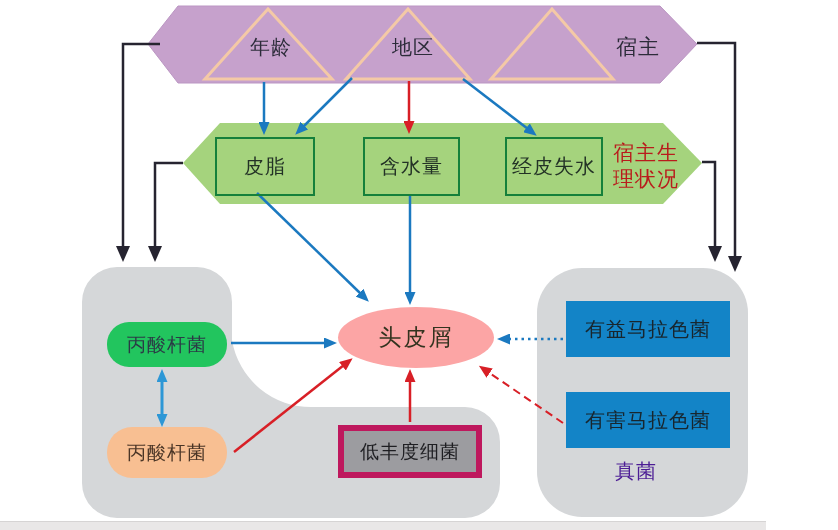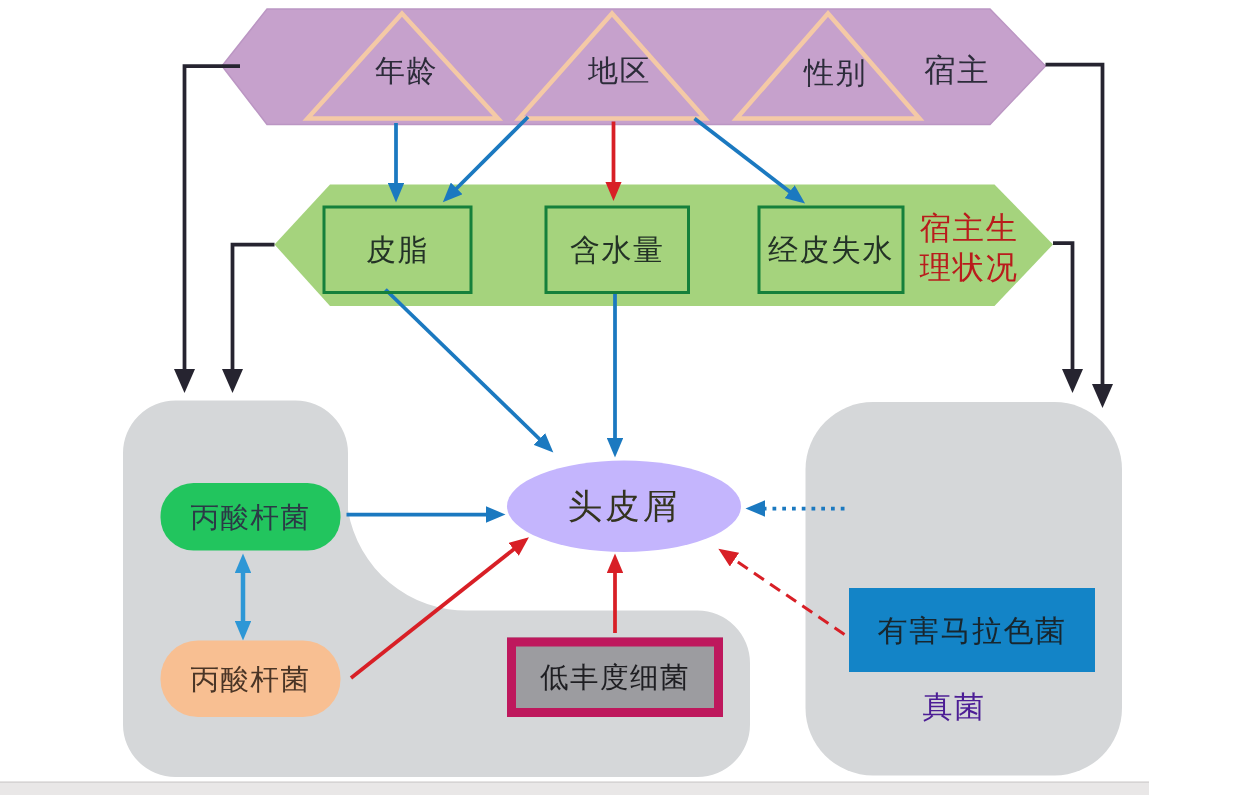--- a/index.html
+++ b/index.html
@@ -16,21 +16,21 @@
   .tri-lbl{font-size:20px;}
   .host-lbl{font-size:21px;}
   .greenbox{
     position:absolute;border:2.5px solid #15803b;background:transparent;
     display:flex;align-items:center;justify-content:center;
     font-size:20px;color:#233226;letter-spacing:1px;box-sizing:border-box;
   }
   .physio-lbl{font-size:21px;line-height:1.22;word-break:break-all;color:#b91c1c;}
   .ellipse{
     position:absolute;left:338px;top:307px;width:156px;height:61px;
-    background:#c4b5fd;border-radius:50%;
+    background:#fca5a5;border-radius:50%;
     display:flex;align-items:center;justify-content:center;
     font-size:23px;color:#33331f;letter-spacing:2px;
   }
   .pill{
     position:absolute;display:flex;align-items:center;justify-content:center;
     font-size:19px;color:#2b3a46;letter-spacing:1px;
   }
   .pill-blue{left:107px;top:322px;width:120px;height:45px;background:#22c55e;border-radius:22px;}
   .pill-orange{left:107px;top:427px;width:120px;height:51px;background:#f8bf92;border-radius:25px;color:#4a3526;}
   .graybox{
@@ -99,33 +99,33 @@
     <path d="M563,339 H508" fill="none" stroke="#1b79c0" stroke-width="2.5" stroke-dasharray="2.5 4" marker-end="url(#mk-blue)"></path>
 
     <path d="M409,81 V123" fill="none" stroke="#d81f26" stroke-width="2.5" marker-end="url(#mk-red)"></path>
     <path d="M234,452 L344,365" fill="none" stroke="#d81f26" stroke-width="2.5" marker-end="url(#mk-red)"></path>
     <path d="M410,422 V380" fill="none" stroke="#d81f26" stroke-width="2.5" marker-end="url(#mk-red)"></path>
     <path d="M563,423 L488,372" fill="none" stroke="#d81f26" stroke-width="2" stroke-dasharray="8 5" marker-end="url(#mk-red)"></path>
   </svg>
 
   <div class="lbl tri-lbl" style="left:233px;top:33px;width:76px;height:28px;">年龄</div>
   <div class="lbl tri-lbl" style="left:375px;top:33px;width:76px;height:28px;">地区</div>
-  <div class="lbl tri-lbl" style="left:519px;top:34px;width:76px;height:28px;">性别</div>
   <div class="lbl host-lbl" style="left:600px;top:33px;width:76px;height:28px;">宿主</div>
 
   <div class="greenbox" style="left:215px;top:137px;width:100px;height:59px;">皮脂</div>
   <div class="greenbox" style="left:363px;top:137px;width:97px;height:59px;">含水量</div>
   <div class="greenbox" style="left:505px;top:137px;width:98px;height:59px;">经皮失水</div>
   <div class="lbl physio-lbl" style="left:608px;top:140px;width:76px;height:52px;">宿主生理状况</div>
 
   <div class="ellipse">头皮屑</div>
 
   <div class="pill pill-blue">丙酸杆菌</div>
   <div class="pill pill-orange">丙酸杆菌</div>
 
   <div class="graybox">低丰度细菌</div>
 
+  <div class="bluebox" style="top:301px;">有益马拉色菌</div>
   <div class="bluebox" style="top:392px;">有害马拉色菌</div>
   <div class="lbl group-lbl" style="left:604px;top:458px;width:64px;height:26px;">真菌</div>
 
   <div class="bottom-strip"></div>
 
 </div>
 
 </body></html>

